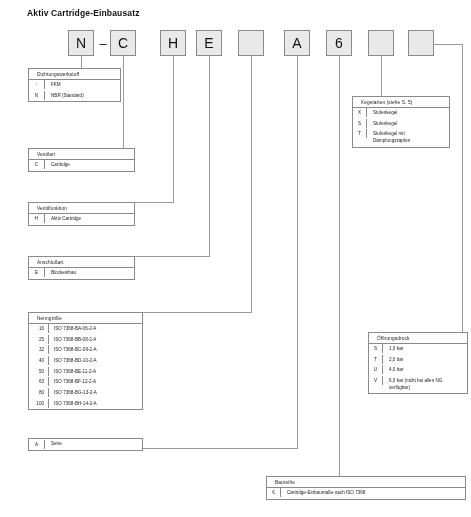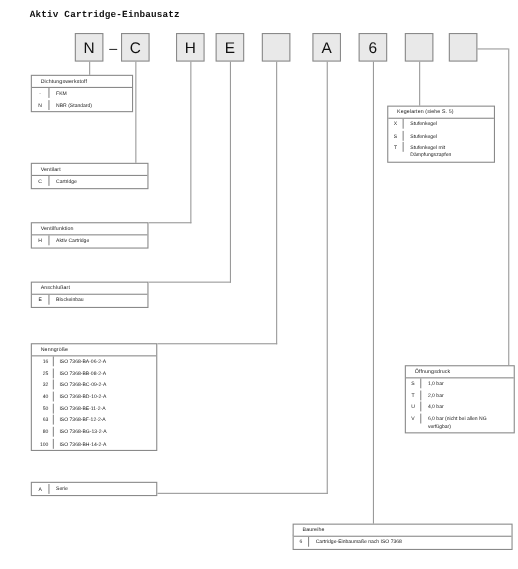--- a/index.html
+++ b/index.html
@@ -6,21 +6,20 @@
   body{
     width:471px;height:517px;position:relative;overflow:hidden;
     font-family:"Liberation Sans", sans-serif;
     color:#1a1a1a;
     -webkit-font-smoothing:antialiased;
   }
   #page-title{
     position:absolute;left:27px;top:8px;
     font-size:8.5px;font-weight:bold;letter-spacing:.15px;
     color:#111;
-    font-family:Liberation Mono, monospace;
   }
 
   
   .codebox{
     position:absolute;top:30px;width:26px;height:26px;
     border:1px solid #8a8a8a;
     background:#e9e9e9;
     box-sizing:border-box;
     display:flex;align-items:center;justify-content:center;
     font-size:14px;line-height:1;color:#111;

